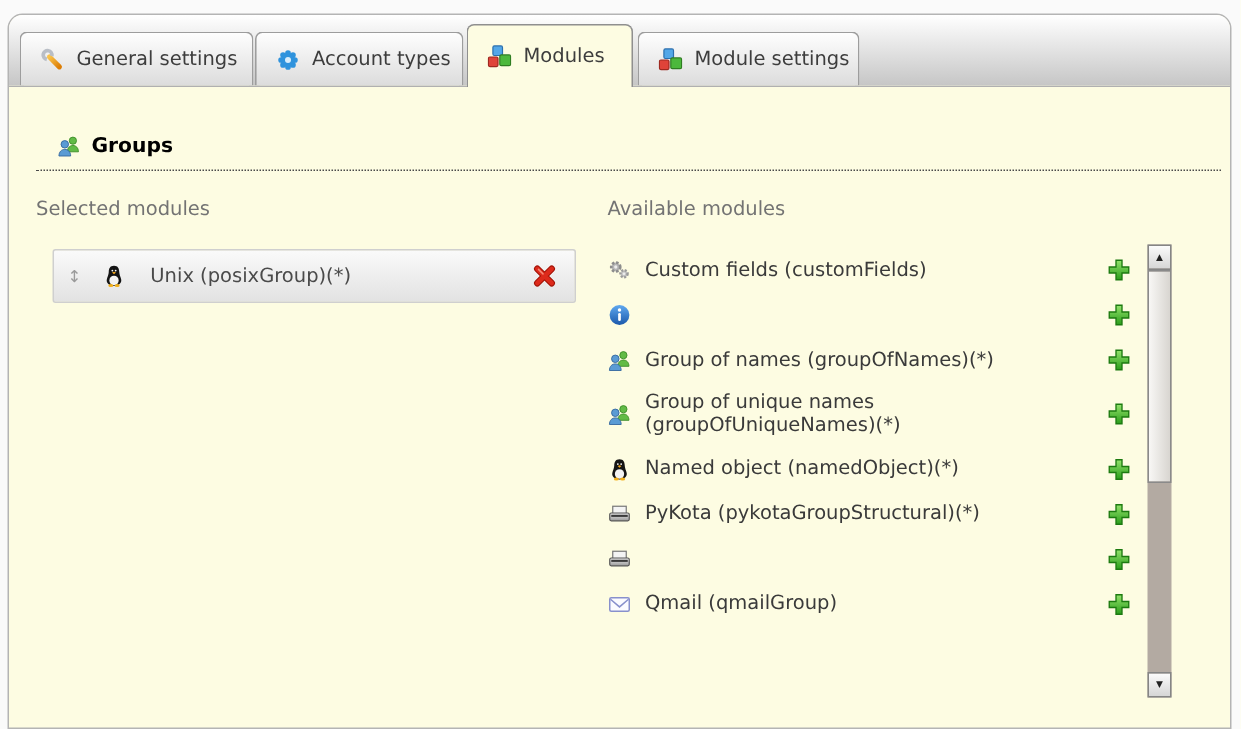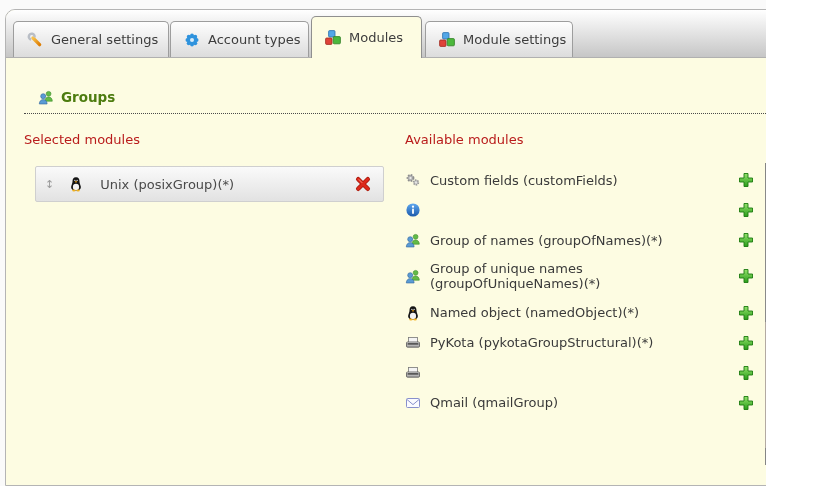--- a/index.html
+++ b/index.html
@@ -1,17 +1,17 @@
 <!DOCTYPE html>
 <html><head>
 <meta charset="utf-8">
 <style>
   html,body{margin:0;padding:0;}
   .screen{
-    position:relative;width:766px;height:486px;overflow:hidden;
+    position:relative;width:827px;height:486px;overflow:hidden;
     background:#fafafa;
     font-family:"DejaVu Sans","Liberation Sans",sans-serif;
   }
   .panel{
     position:absolute;left:5px;top:9px;width:816px;height:477px;
     box-sizing:border-box;background:#fdfce2;
     border:1px solid #b4b4b4;border-radius:10px 10px 0 0;
   }
   
   .tabstrip{
@@ -32,24 +32,24 @@
   .t1{left:7px;width:156px}
   .t2{left:164px;width:139px}
   .t3{left:305px;width:111px}
   .t4{left:419px;width:148px}
   .ticon,.micon{display:inline-flex;width:16px;height:16px;flex-shrink:0}
   
   .heading{
     position:absolute;left:18px;top:79px;width:790px;box-sizing:border-box;
     display:flex;align-items:center;gap:7px;padding:0 0 8px 14px;
     border-bottom:1px dotted #4a4a4a;
-    font-weight:bold;font-size:13.5px;color:#4d7c0f;
-  }
-  
-  .col-label{position:absolute;top:122px;font-size:13px;color:#b91c1c}
+    font-weight:bold;font-size:13.5px;color:#000000;
+  }
+  
+  .col-label{position:absolute;top:122px;font-size:13px;color:#737373}
   .sel-label{left:18px}
   .avail-label{left:399px}
   
   .selrow{
     position:absolute;left:29px;top:156px;width:349px;height:36px;box-sizing:border-box;
     display:flex;align-items:center;
     background:linear-gradient(#fafafa,#e2e2e2);
     border:1px solid #cfcfcf;border-radius:2px;
   }
   .handle{margin-left:9px;font-size:11px;color:#9a9a9a;cursor:grab;line-height:1}

